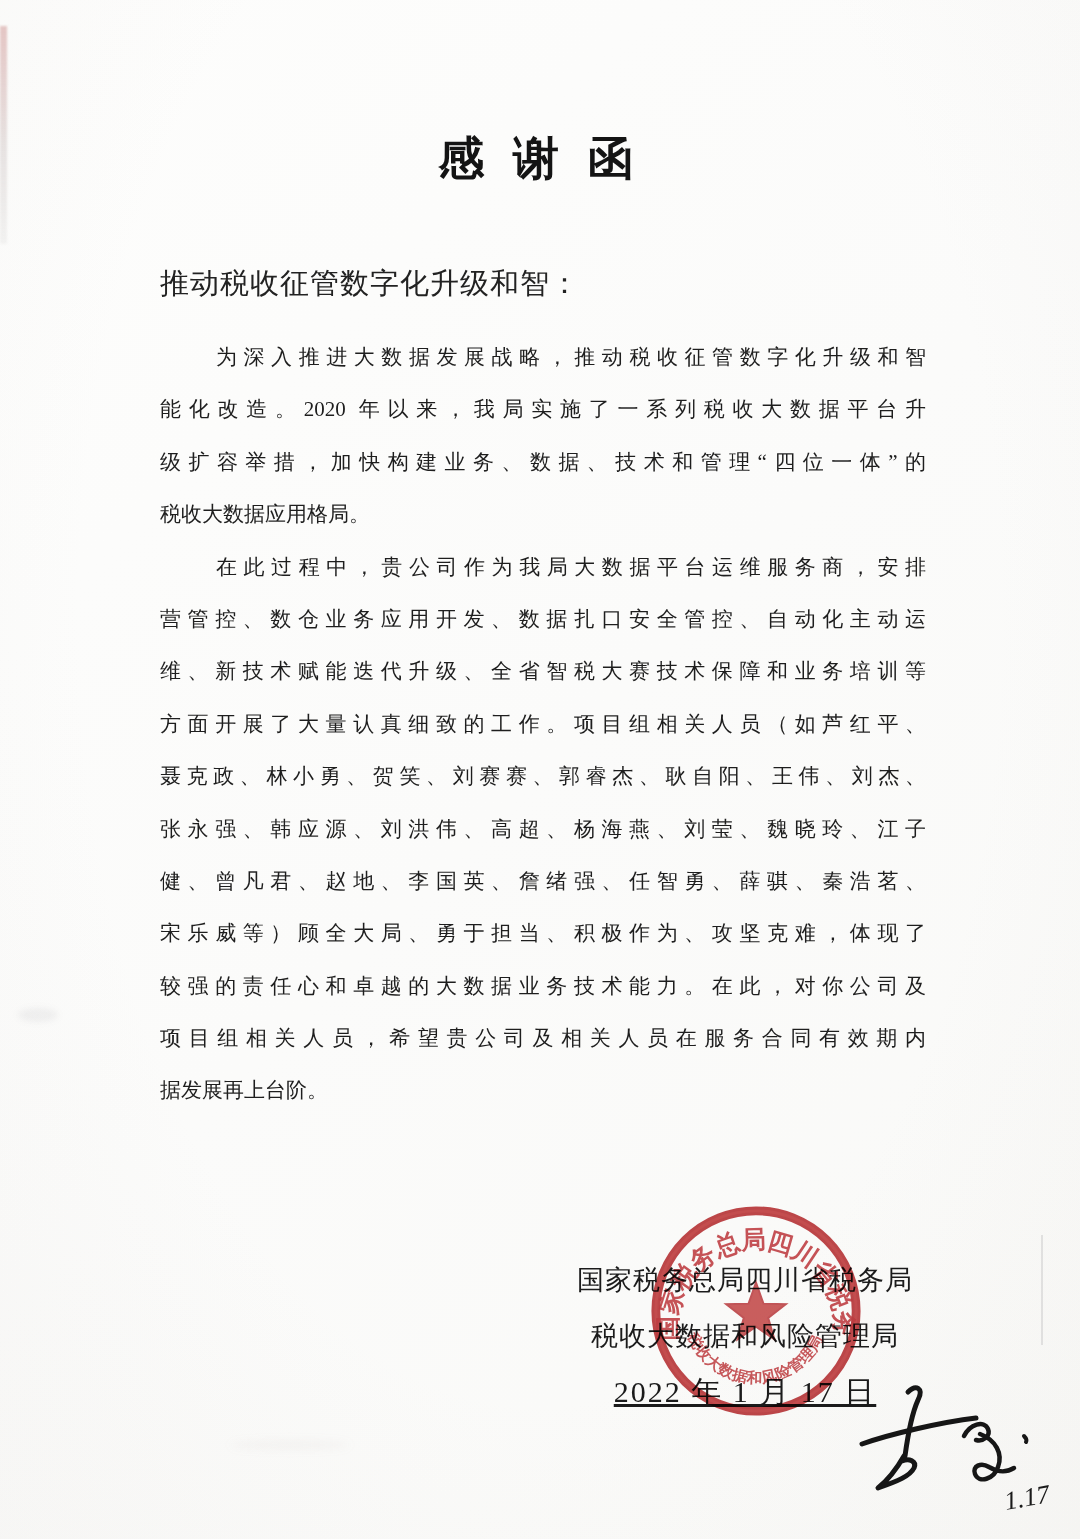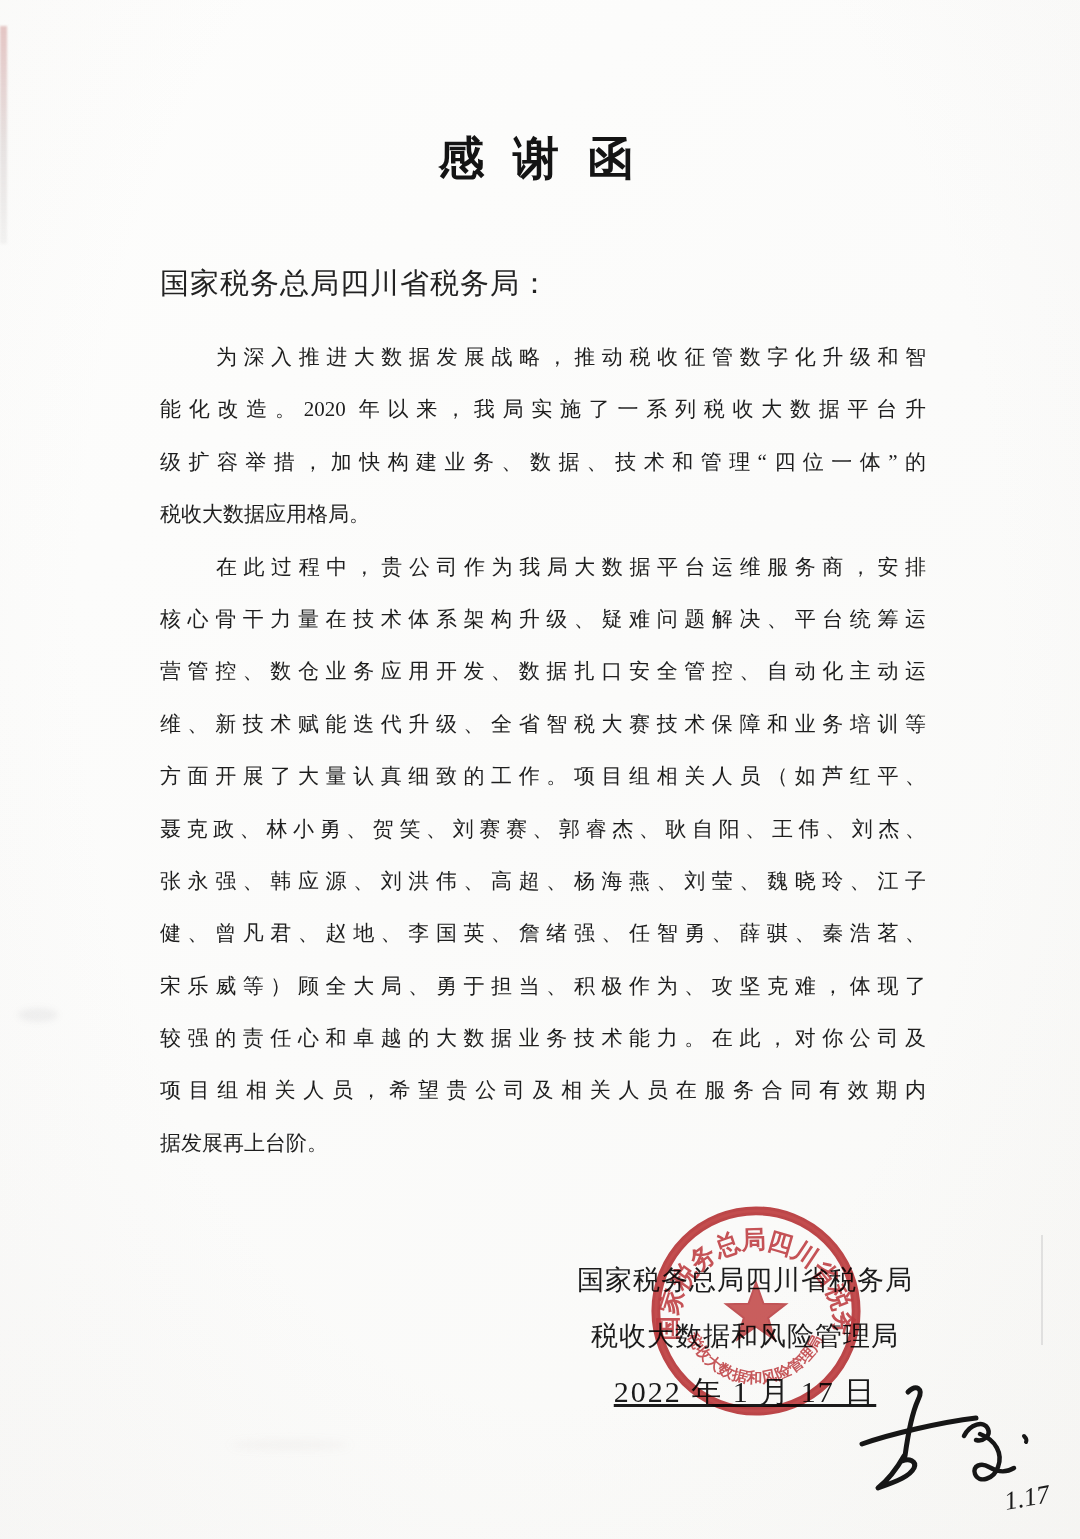--- a/index.html
+++ b/index.html
@@ -78,29 +78,28 @@
 
 <div class="page">
 
   <div class="artifact-spine"></div>
   <div class="artifact-edge-right"></div>
   <div class="artifact-smudge"></div>
   <div class="artifact-smudge2"></div>
 
   <div class="title">感 谢 函</div>
 
-  <div class="salutation">国家税务总局四川省税务局：</div>
+  <div class="salutation">推动税收征管数字化升级和智：</div>
 
   <div class="body-block">
     <div class="body-line indent">为深入推进大数据发展战略，推动税收征管数字化升级和智</div>
     <div class="body-line">能化改造。2020 年以来，我局实施了一系列税收大数据平台升</div>
     <div class="body-line">级扩容举措，加快构建业务、数据、技术和管理“四位一体”的</div>
     <div class="body-line para-end">税收大数据应用格局。</div>
     <div class="body-line indent">在此过程中，贵公司作为我局大数据平台运维服务商，安排</div>
-    <div class="body-line">核心骨干力量在技术体系架构升级、疑难问题解决、平台统筹运</div>
     <div class="body-line">营管控、数仓业务应用开发、数据扎口安全管控、自动化主动运</div>
     <div class="body-line">维、新技术赋能迭代升级、全省智税大赛技术保障和业务培训等</div>
     <div class="body-line">方面开展了大量认真细致的工作。项目组相关人员（如芦红平、</div>
     <div class="body-line">聂克政、林小勇、贺笑、刘赛赛、郭睿杰、耿自阳、王伟、刘杰、</div>
     <div class="body-line">张永强、韩应源、刘洪伟、高超、杨海燕、刘莹、魏晓玲、江子</div>
     <div class="body-line">健、曾凡君、赵地、李国英、詹绪强、任智勇、薛骐、秦浩茗、</div>
     <div class="body-line">宋乐威等）顾全大局、勇于担当、积极作为、攻坚克难，体现了</div>
     <div class="body-line">较强的责任心和卓越的大数据业务技术能力。在此，对你公司及</div>
     <div class="body-line">项目组相关人员，希望贵公司及相关人员在服务合同有效期内</div>
     <div class="body-line para-end">据发展再上台阶。</div>

